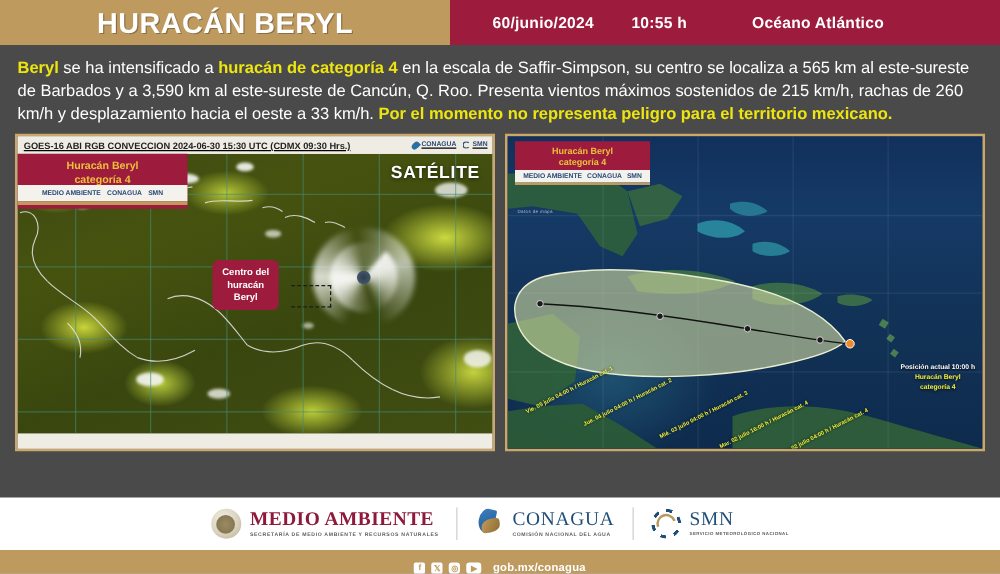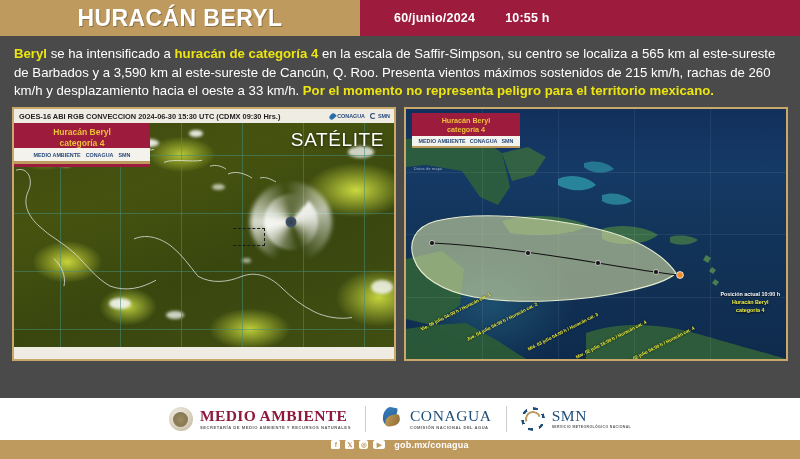--- a/index.html
+++ b/index.html
@@ -49,21 +49,21 @@
     position: relative; overflow: hidden;
     border: 2px solid #c9a86a;
     flex: 1 1 0;
   }
 
   
   .sat-inner { position: absolute; inset: 0; background: #efece4; }
   .sat-strip {
     position: absolute; top: 0; left: 0; right: 0; height: 14px;
     background: #efece4; display: flex; align-items: center;
-    padding-left: 5px; gap: 8px;
+    padding-left: 5px; gap: 8px; text-decoration: underline;
   }
   .sat-strip .cap {
     font-size: 7.4px; color: #222; font-weight: bold; white-space: nowrap;
   }
   .sat-strip .minilogos { margin-left: auto; display: flex; gap: 5px; padding-right: 4px; }
   .mini-lg { font-size: 5.4px; color: #2a4a7a; font-weight: bold; display:flex; align-items:center; gap:2px;}
   .mini-drop { width:5px;height:7px;background:#2a6ea8;border-radius:60% 0 60% 60%; transform:rotate(45deg);}
   .mini-spiral { width:6px;height:6px;border:1.4px solid #2a4a7a;border-radius:50%;border-right-color:transparent;}
 
   .sat-img { position: absolute; top: 14px; left: 0; right: 0; bottom: 12px; overflow: hidden; }
@@ -103,21 +103,21 @@
     position: absolute; left: 41%; top: 38%;
     background: #9d1b3c; color: #fff; border-radius: 5px;
     padding: 5px 8px; font-size: 7.6px; font-weight: bold; line-height: 1.3;
     text-align: center; white-space: nowrap;
   }
   .callout-link { position:absolute; left:57.5%; top:47%; width:32px; height:18px;
     border: 1px dashed #1b1b1b; border-left:none; }
 
   .sat-title {
     position: absolute; right: 10px; top: 20px;
-    color: #ffffff; font-size: 19px; font-weight: normal; letter-spacing: .6px;
+    color: #ffffff; font-size: 14px; font-weight: bold; letter-spacing: .6px;
     text-shadow: 0 1px 3px rgba(0,0,0,.6);
   }
   .sat-badge {
     position: absolute; left: 0; top: 14px;
     background: #9d1b3c; color: #edc13a;
     width: 136px; padding: 4px 0 3px 0; text-align: center;
   }
   .sat-badge .b1 { font-size: 8.5px; font-weight: bold; line-height:1.25; }
   .sat-badge-logos {
     background: #f4f2ec; display:flex; align-items:center; justify-content:center;
@@ -199,40 +199,41 @@
     background: conic-gradient(from 0deg, #1f4e79 0deg 26deg, transparent 26deg 60deg, #1f4e79 60deg 86deg, transparent 86deg 120deg, #1f4e79 120deg 146deg, transparent 146deg 180deg, #1f4e79 180deg 206deg, transparent 206deg 240deg, #1f4e79 240deg 266deg, transparent 266deg 300deg, #1f4e79 300deg 326deg, transparent 326deg 360deg);
     -webkit-mask: radial-gradient(circle, transparent 54%, #000 56%);
     mask: radial-gradient(circle, transparent 54%, #000 56%); }
   .smn-mark .s-spiral { position:absolute; left:4px; top:4px; width:16px; height:16px; border-radius:50%;
     border: 2.4px solid #b99a5e; border-right-color: transparent; border-bottom-color: transparent; transform: rotate(25deg);}
   .smn-txt .sm-main { font-family:"Liberation Serif", serif; font-size:15.5px; color:#1f4e79; letter-spacing:.6px; line-height:1;}
   .smn-txt .sm-sub { font-size:3.5px; color:#5c5c5c; letter-spacing:.35px; margin-top:2px; line-height:1.35; font-weight:bold;}
 
   .footer-bar {
     height: 19px; background: #bf9a5f;
-    display: flex; align-items: flex-start; justify-content: center; gap: 5px;
+    display: flex; align-items: flex-end; justify-content: center; gap: 5px;
   }
   .soc { width: 9px; height: 9px; background: #ffffff; display:flex; align-items:center;
     justify-content:center; color:#bf9a5f; font-size:6.5px; font-weight:bold; border-radius:1.5px; }
   .soc.round { border-radius: 2.5px; }
   .soc.yt { width:12px; border-radius: 2.5px; }
   .footer-url { color:#ffffff; font-size:9px; font-weight:bold; margin-left:4px; letter-spacing:.2px;}
 </style>
 </head>
 <body>
 
 <div class="page">
 
   <div class="header">
     <div class="header-title-box">
       <div class="header-title">HURACÁN BERYL</div>
     </div>
     <div class="header-meta">
       <span>60/junio/2024</span>
       <span>10:55 h</span>
+      <span class="loc">Océano Atlántico</span>
     </div>
   </div>
 
   <div class="bulletin">
     <span class="hl">Beryl</span><span> se ha intensificado a </span><span class="hl">huracán de categoría 4</span><span> en la escala de Saffir-Simpson, su centro se localiza a 565 km al este-sureste de Barbados y a 3,590 km al este-sureste de Cancún, Q. Roo. Presenta vientos máximos sostenidos de 215 km/h, rachas de 260 km/h y desplazamiento hacia el oeste a 33 km/h. </span><span class="hl">Por el momento no representa peligro para el territorio mexicano.</span>
   </div>
 
   <div class="panels">
 
     <div class="panel">
@@ -291,20 +292,25 @@
           </div>
 
           <div class="eye-wrap">
             <div class="spiral1"></div>
             <div class="spiral2"></div>
             <div class="eye"></div>
           </div>
 
           <div class="callout-link"></div>
 
+          <div class="sat-callout">
+            <div>Centro del</div>
+            <div>huracán</div>
+            <div>Beryl</div>
+          </div>
         </div>
 
         <div class="sat-strip">
           <div class="cap">GOES-16 ABI RGB CONVECCION 2024-06-30 15:30 UTC (CDMX  09:30 Hrs.)</div>
           <div class="minilogos">
             <div class="mini-lg">
               <span class="mini-drop"></span>
               <span>CONAGUA</span>
             </div>
             <div class="mini-lg">

